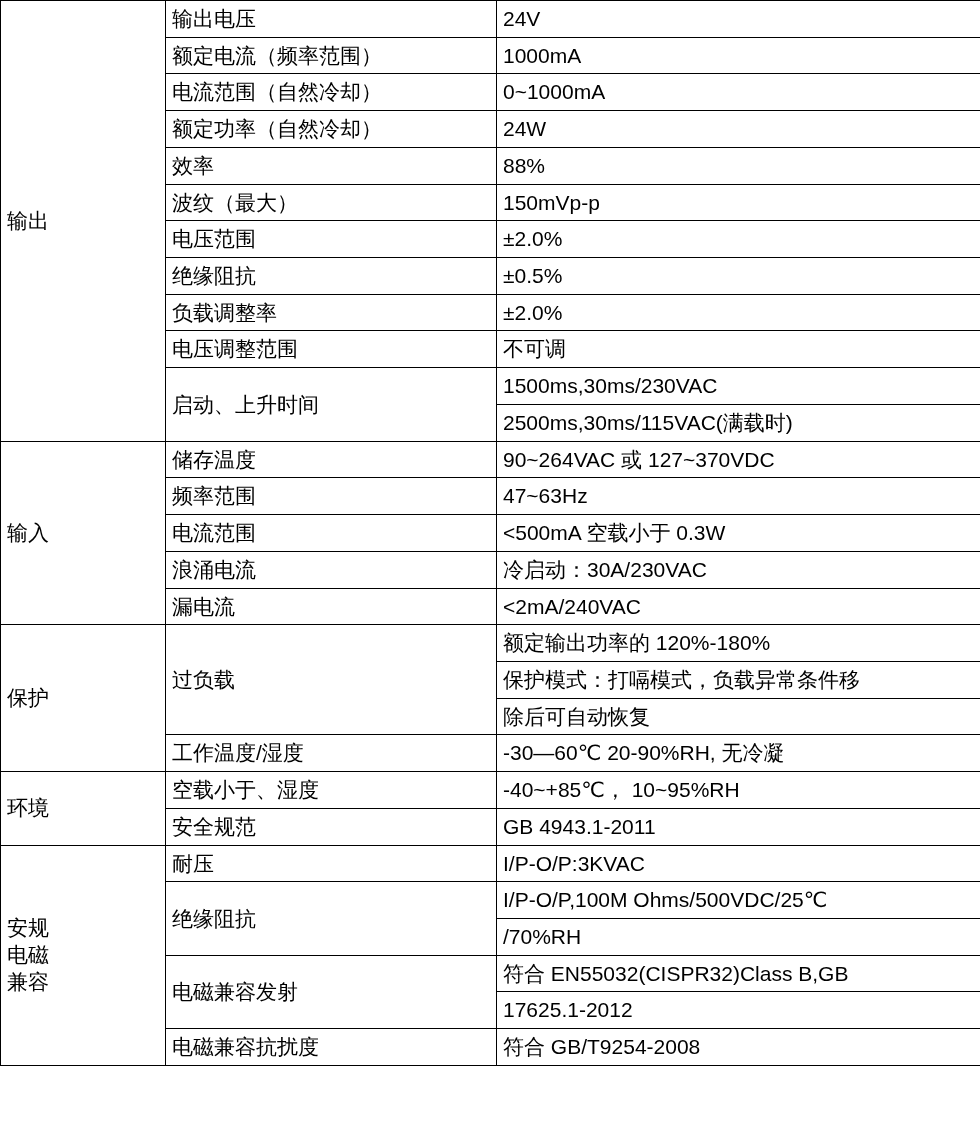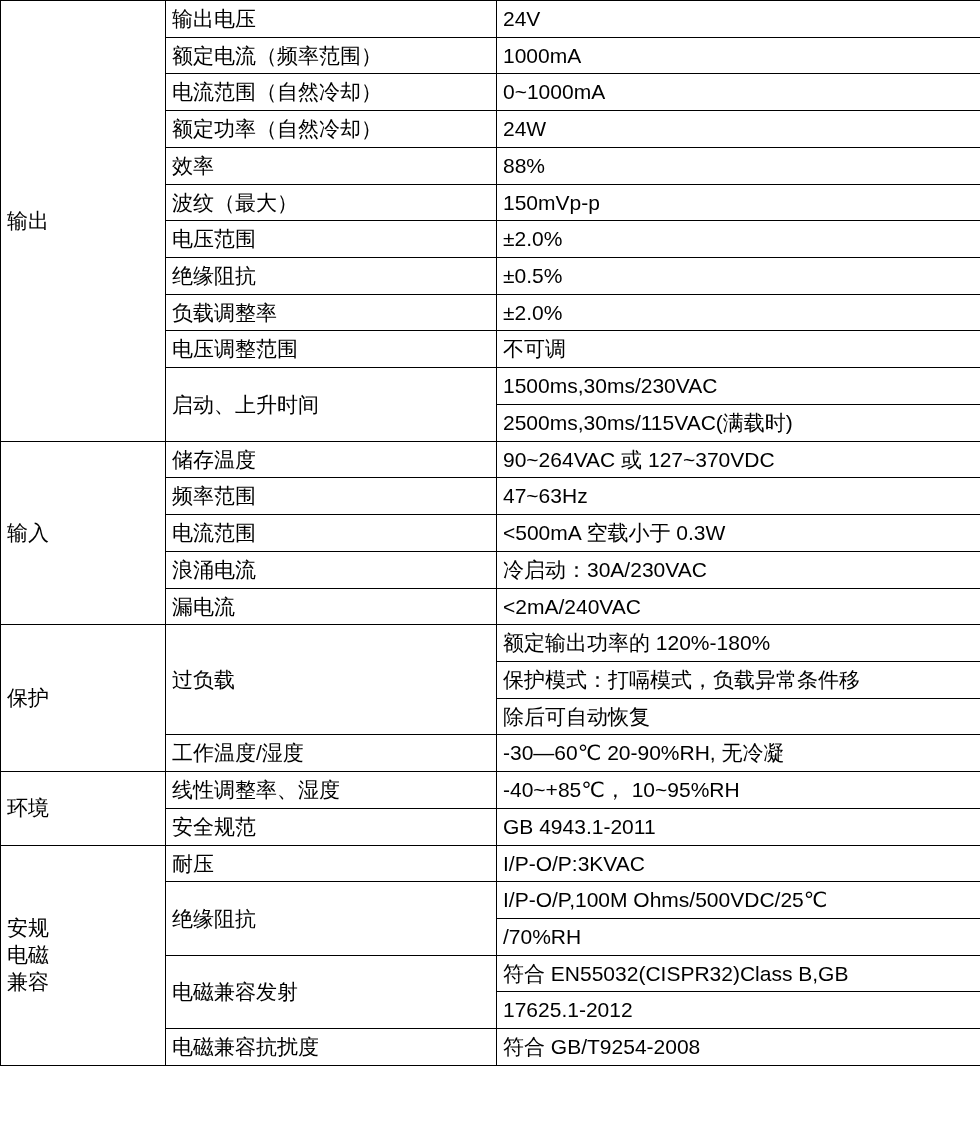--- a/index.html
+++ b/index.html
@@ -129,21 +129,21 @@
     <tr>
       <td class="value">除后可自动恢复</td>
     </tr>
     <tr>
       <td class="param">工作温度/湿度</td>
       <td class="value">-30—60℃  20-90%RH, 无冷凝</td>
     </tr>
 
     <tr>
       <td class="cat" rowspan="2">环境</td>
-      <td class="param">线性调整率、湿度</td>
+      <td class="param">空载小于、湿度</td>
       <td class="value">-40~+85℃， 10~95%RH</td>
     </tr>
     <tr>
       <td class="param">安全规范</td>
       <td class="value">GB 4943.1-2011</td>
     </tr>
 
     <tr>
       <td class="cat" rowspan="6">
         <span class="cat-stack">安规</span>

